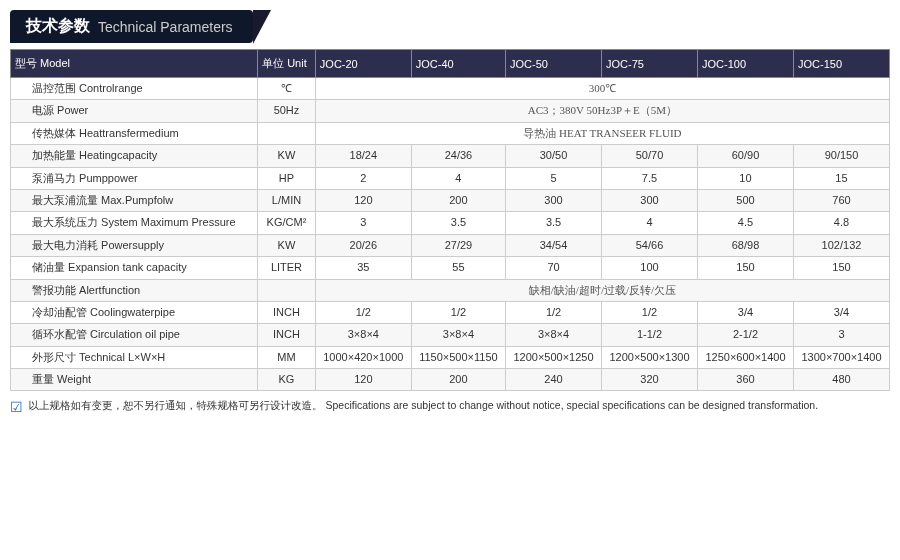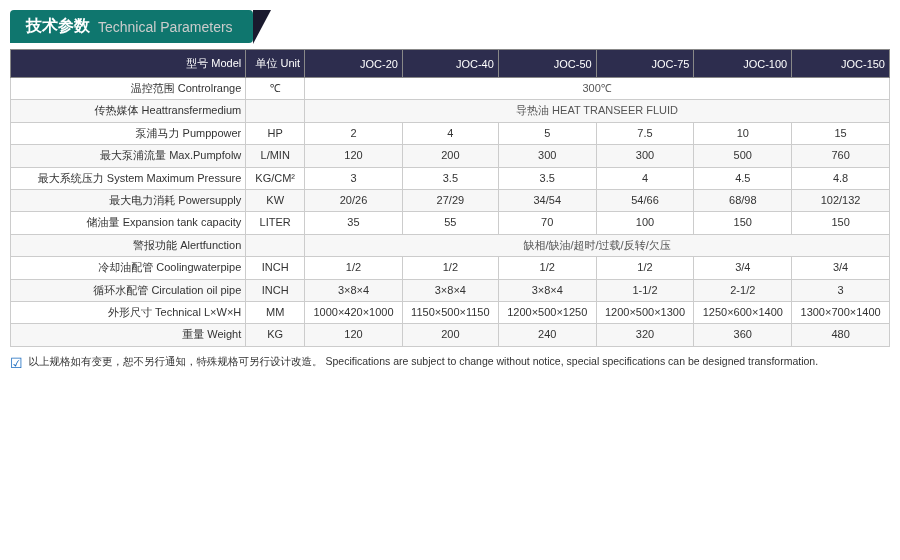--- a/index.html
+++ b/index.html
@@ -6,21 +6,21 @@
     body {
       font-family: Arial, "Microsoft YaHei", sans-serif;
       background: #fff;
       width: 900px;
       height: 560px;
       overflow: hidden;
       font-size: 12px;
     }
 
     .header {
-      background: #0f766e;
+      background: #0f172a;
       display: inline-flex;
       align-items: center;
       padding: 6px 20px 6px 16px;
       margin: 10px 0 0 10px;
       border-radius: 4px 4px 4px 0;
       position: relative;
     }
     .header::after {
       content: '';
       position: absolute;
@@ -50,47 +50,48 @@
     table {
       width: 100%;
       border-collapse: collapse;
       font-size: 11px;
     }
 
     thead tr th {
       background: #2d2d4e;
       color: #fff;
       padding: 6px 4px;
-      text-align: right;
+      text-align: left;
       border: 1px solid #888;
       font-weight: normal;
     }
 
     tbody tr td {
       border: 1px solid #ccc;
       padding: 3px 4px;
       text-align: center;
       color: #333;
       line-height: 1.4;
     }
 
     tbody tr:nth-child(even) td {
       background: #f7f7f7;
     }
     tbody tr:nth-child(odd) td {
       background: #fff;
     }
 
     td.label-cell {
-      text-align: right;
-      padding-left: 6px;
+      text-align: left;
+      padding-left: 21px;
     }
 
     td.span-cell {
       color: #555;
+      font-family: Liberation Serif, serif;
     }
 
     .footer {
       display: flex;
       align-items: flex-start;
       padding: 4px 10px;
       font-size: 10.5px;
       color: #333;
     }
     .footer-check {
@@ -123,23 +124,38 @@
           <th>JOC-150</th>
         </tr>
       </thead>
     <tbody id="table-body">
     <tr>
           <td class="label-cell">温控范围 Controlrange</td>
           <td>℃</td>
           <td colspan="6" class="span-cell">300℃</td>
         </tr>
         <tr>
+          <td class="label-cell">电源 Power</td>
+          <td>50Hz</td>
+          <td colspan="6" class="span-cell">AC3；380V 50Hz3P＋E（5M）</td>
+        </tr>
+        <tr>
           <td class="label-cell">传热媒体 Heattransfermedium</td>
           <td></td>
           <td colspan="6" class="span-cell">导热油 HEAT TRANSEER FLUID</td>
+        </tr>
+        <tr>
+          <td class="label-cell">加热能量 Heatingcapacity</td>
+          <td>KW</td>
+          <td>18/24</td>
+          <td>24/36</td>
+          <td>30/50</td>
+          <td>50/70</td>
+          <td>60/90</td>
+          <td>90/150</td>
         </tr>
         <tr>
           <td class="label-cell">泵浦马力 Pumppower</td>
           <td>HP</td>
           <td>2</td>
           <td>4</td>
           <td>5</td>
           <td>7.5</td>
           <td>10</td>
           <td>15</td>

